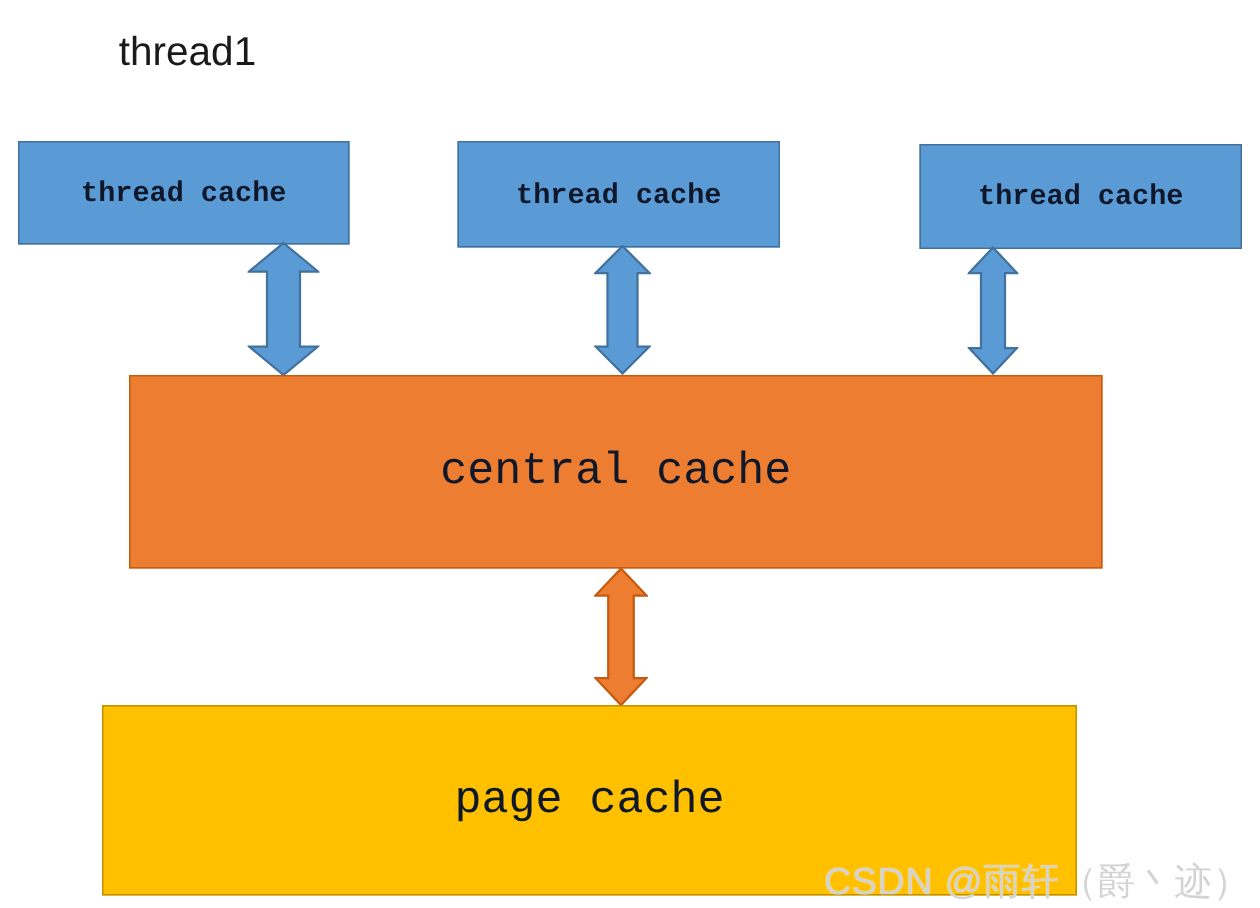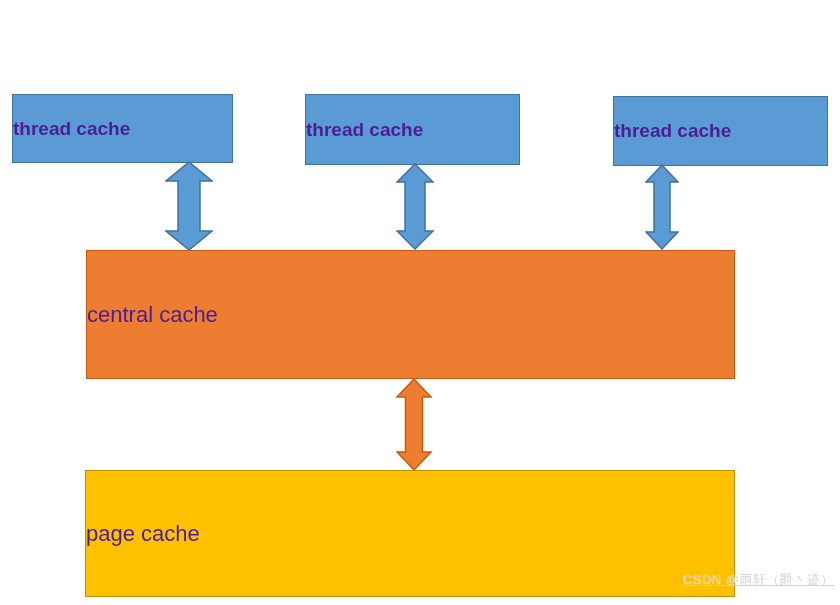--- a/index.html
+++ b/index.html
@@ -22,73 +22,75 @@
     font-size: 27px;
     color: #1a1a1a;
     font-weight: 400;
     line-height: 32px;
   }
   .box {
     position: absolute;
     box-sizing: border-box;
     display: flex;
     align-items: center;
+    justify-content: center;
     border: 1.5px solid;
-    color: #4c1d95;
+    color: #0f172a;
+    font-family: Liberation Mono, monospace;
   }
   .thread-box {
     font-size: 19px;
     font-weight: 700;
   }
   .big-box {
-    font-size: 22px;
+    font-size: 30px;
     font-weight: 400;
   }
   .arrow {
     position: absolute;
     display: block;
   }
   .arrow polygon {
     stroke-width: 1.5;
     stroke-linejoin: miter;
   }
   .watermark {
     position: absolute;
     right: 6px;
     top: 571px;
-    font-size: 13px;
+    font-size: 25px;
     color: #d3d3d3;
     text-shadow: 0 0 1px rgba(255,255,255,0.8);
     letter-spacing: 0.5px;
     z-index: 5;
     white-space: nowrap;
-    text-decoration: underline;
   }
   
   #thread-title-1 { left: 35px;  top: 18px; }
   #thread-title-2 { left: 314px; top: 18px; }
   #thread-title-3 { left: 591px; top: 18px; }
 
   #thread-cache-box-1 { left: 12px;  top: 94px; width: 221px; height: 69px; }
   #thread-cache-box-2 { left: 305px; top: 94px; width: 215px; height: 71px; }
   #thread-cache-box-3 { left: 613px; top: 96px; width: 215px; height: 70px; }
 
   #blue-arrow-1 { left: 165px; top: 161px; }
   #blue-arrow-2 { left: 396px; top: 163px; }
   #blue-arrow-3 { left: 645px; top: 164px; }
 
   #central-cache-box { left: 86px; top: 250px; width: 649px; height: 129px; }
   #orange-arrow { left: 396px; top: 378px; }
-  #page-cache-box { left: 85px; top: 470px; width: 650px; height: 127px; }
+  #page-cache-box { left: 68px; top: 470px; width: 650px; height: 127px; }
 </style>
 </head>
 <body>
 
 <div class="canvas">
 
+  <div class="thread-title" id="thread-title-1">thread1</div>
 
   <div class="box thread-box" id="thread-cache-box-1" style="background-color: rgb(91, 155, 213); border-color: rgb(65, 113, 156);">
     <span>thread cache</span>
   </div>
   <div class="box thread-box" id="thread-cache-box-2" style="background-color: rgb(91, 155, 213); border-color: rgb(65, 113, 156);">
     <span>thread cache</span>
   </div>
   <div class="box thread-box" id="thread-cache-box-3" style="background-color: rgb(91, 155, 213); border-color: rgb(65, 113, 156);">
     <span>thread cache</span>
   </div>

